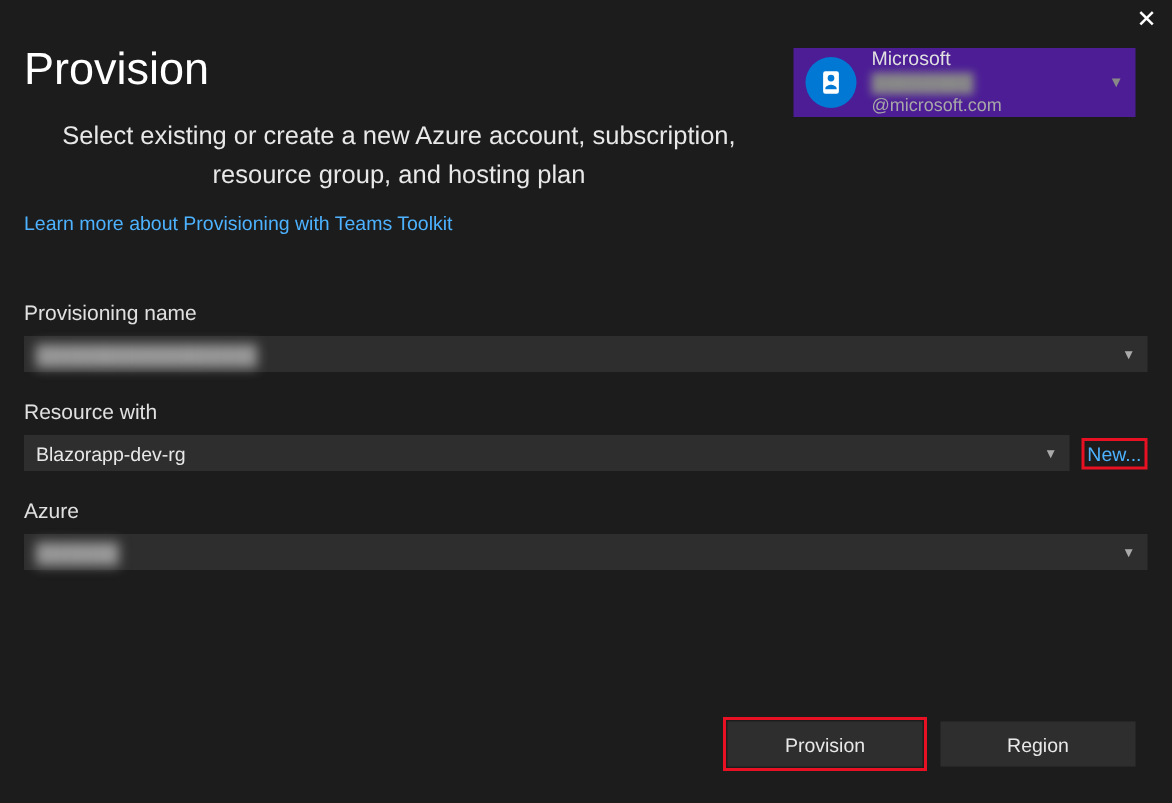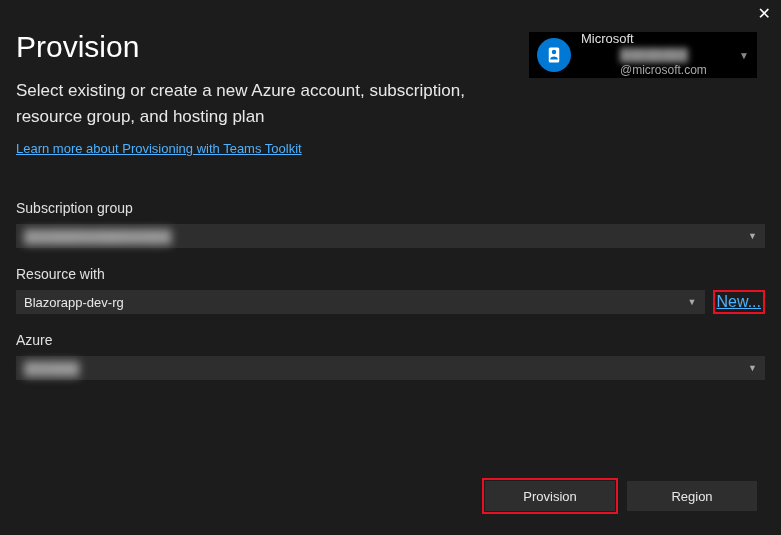--- a/index.html
+++ b/index.html
@@ -25,21 +25,21 @@
       font-size: 16px;
       cursor: pointer;
       line-height: 1;
     }
     .account-box {
       position: absolute;
       top: 32px;
       right: 24px;
       width: 228px;
       height: 46px;
-      background: #000000;
+      background: #4c1d95;
       display: flex;
       align-items: center;
       padding: 4px 8px;
       gap: 10px;
     }
     .account-icon {
       width: 34px;
       height: 34px;
       background: #0078d4;
       border-radius: 50%;
@@ -57,21 +57,20 @@
       flex: 1;
       display: flex;
       flex-direction: column;
       line-height: 1.3;
       font-size: 13px;
       color: #e0e0e0;
     }
     .account-email {
       font-size: 12px;
       color: #a8a8a8;
-      margin-left: 39px;
     }
     .account-email .blurred {
       filter: blur(3px);
       display: inline-block;
       color: #888;
     }
     .account-dropdown {
       color: #888;
       font-size: 10px;
       align-self: center;
@@ -85,24 +84,24 @@
       color: #fff;
       margin-bottom: 14px;
     }
     .subtitle {
       font-size: 17px;
       font-weight: 400;
       color: #e8e8e8;
       line-height: 1.5;
       margin-bottom: 12px;
       max-width: 500px;
+      text-align: center;
     }
     .link {
       color: #4db2ff;
-      text-decoration: underline;
       font-size: 13px;
       cursor: pointer;
     }
     .form {
       margin-top: 44px;
     }
     .field {
       margin-bottom: 18px;
     }
     .field-label {
@@ -137,22 +136,21 @@
     .dropdown .blurred-text {
       filter: blur(4px);
       color: #999;
     }
     .new-link-wrap {
       border: 2px solid #e81123;
       padding: 1px 2px;
     }
     .new-link {
       color: #4db2ff;
-      text-decoration: underline;
-      font-size: 16px;
+      font-size: 13px;
       cursor: pointer;
     }
     .footer {
       position: absolute;
       bottom: 24px;
       right: 24px;
       display: flex;
       gap: 12px;
     }
     .btn {
@@ -192,21 +190,21 @@
   <span class="account-dropdown">▼</span>
 </div>
 
 <div class="content">
   <h1 class="title">Provision</h1>
   <p class="subtitle">Select existing or create a new Azure account, subscription, resource group, and hosting plan</p>
   <a class="link">Learn more about Provisioning with Teams Toolkit</a>
 
   <div class="form">
     <div class="field">
-      <label class="field-label">Subscription group</label>
+      <label class="field-label">Provisioning name</label>
       <div class="dropdown-row">
         <div class="dropdown">
           <span class="blurred-text">████████████████</span>
           <span class="dropdown-arrow">▼</span>
         </div>
       </div>
     </div>
 
     <div class="field">
       <label class="field-label">Resource with</label>

